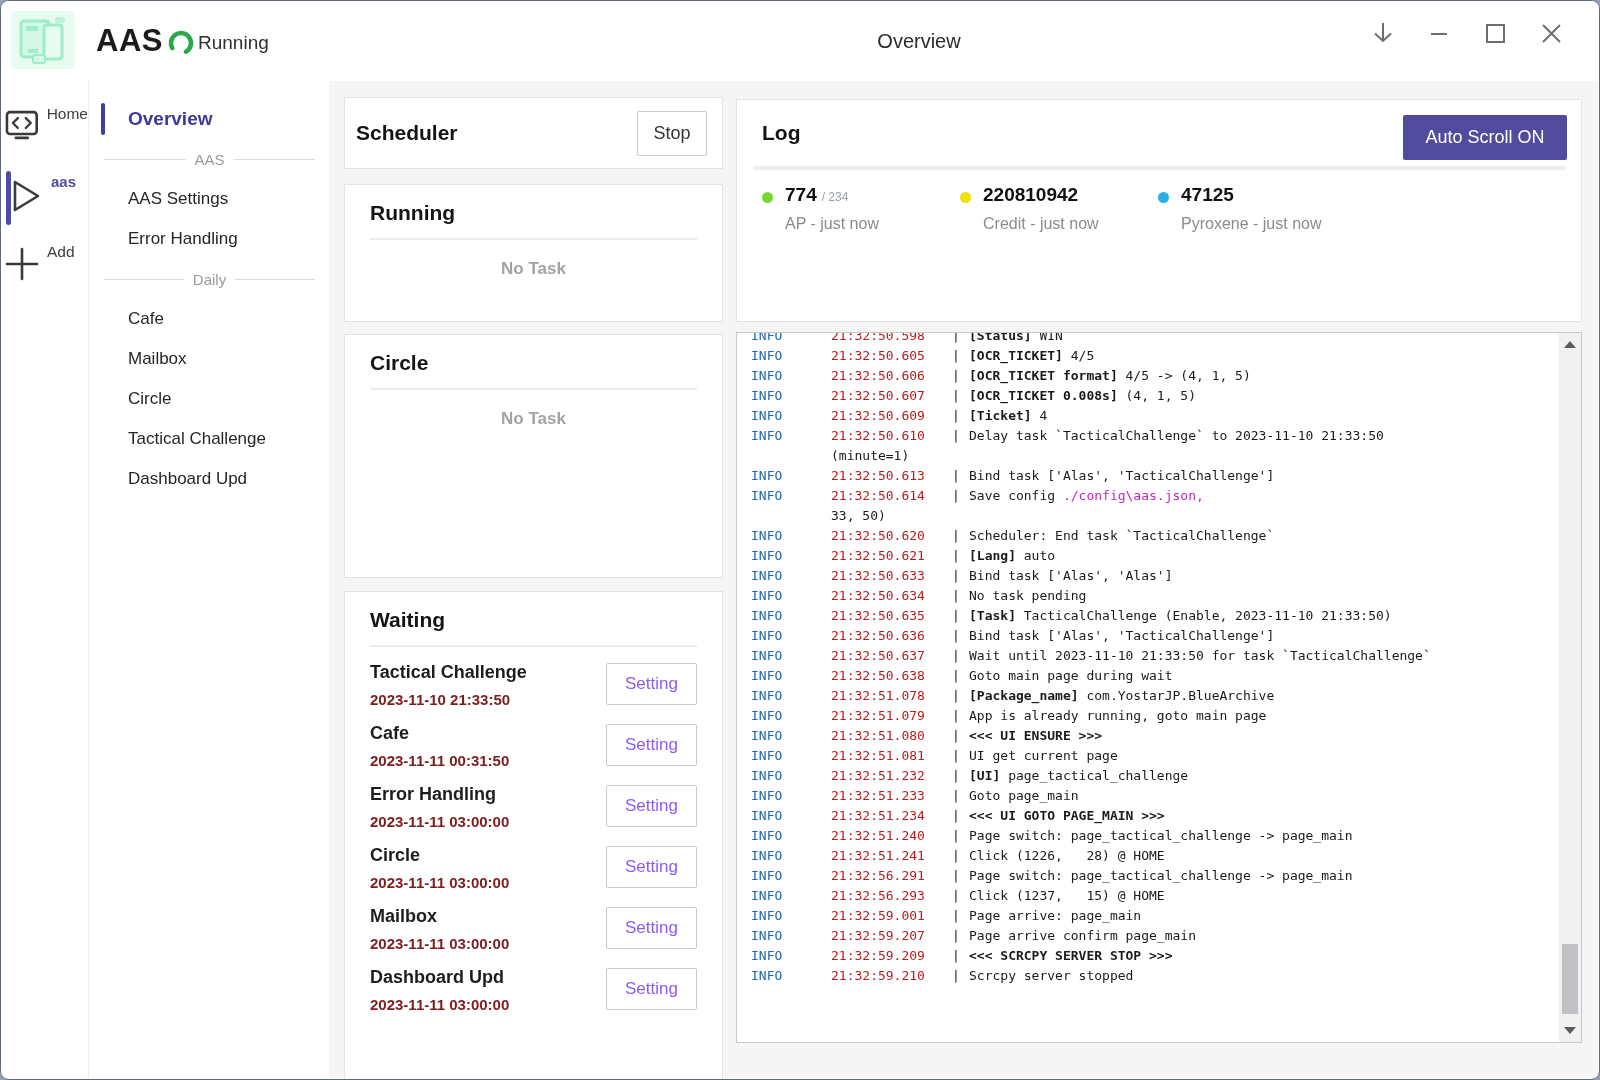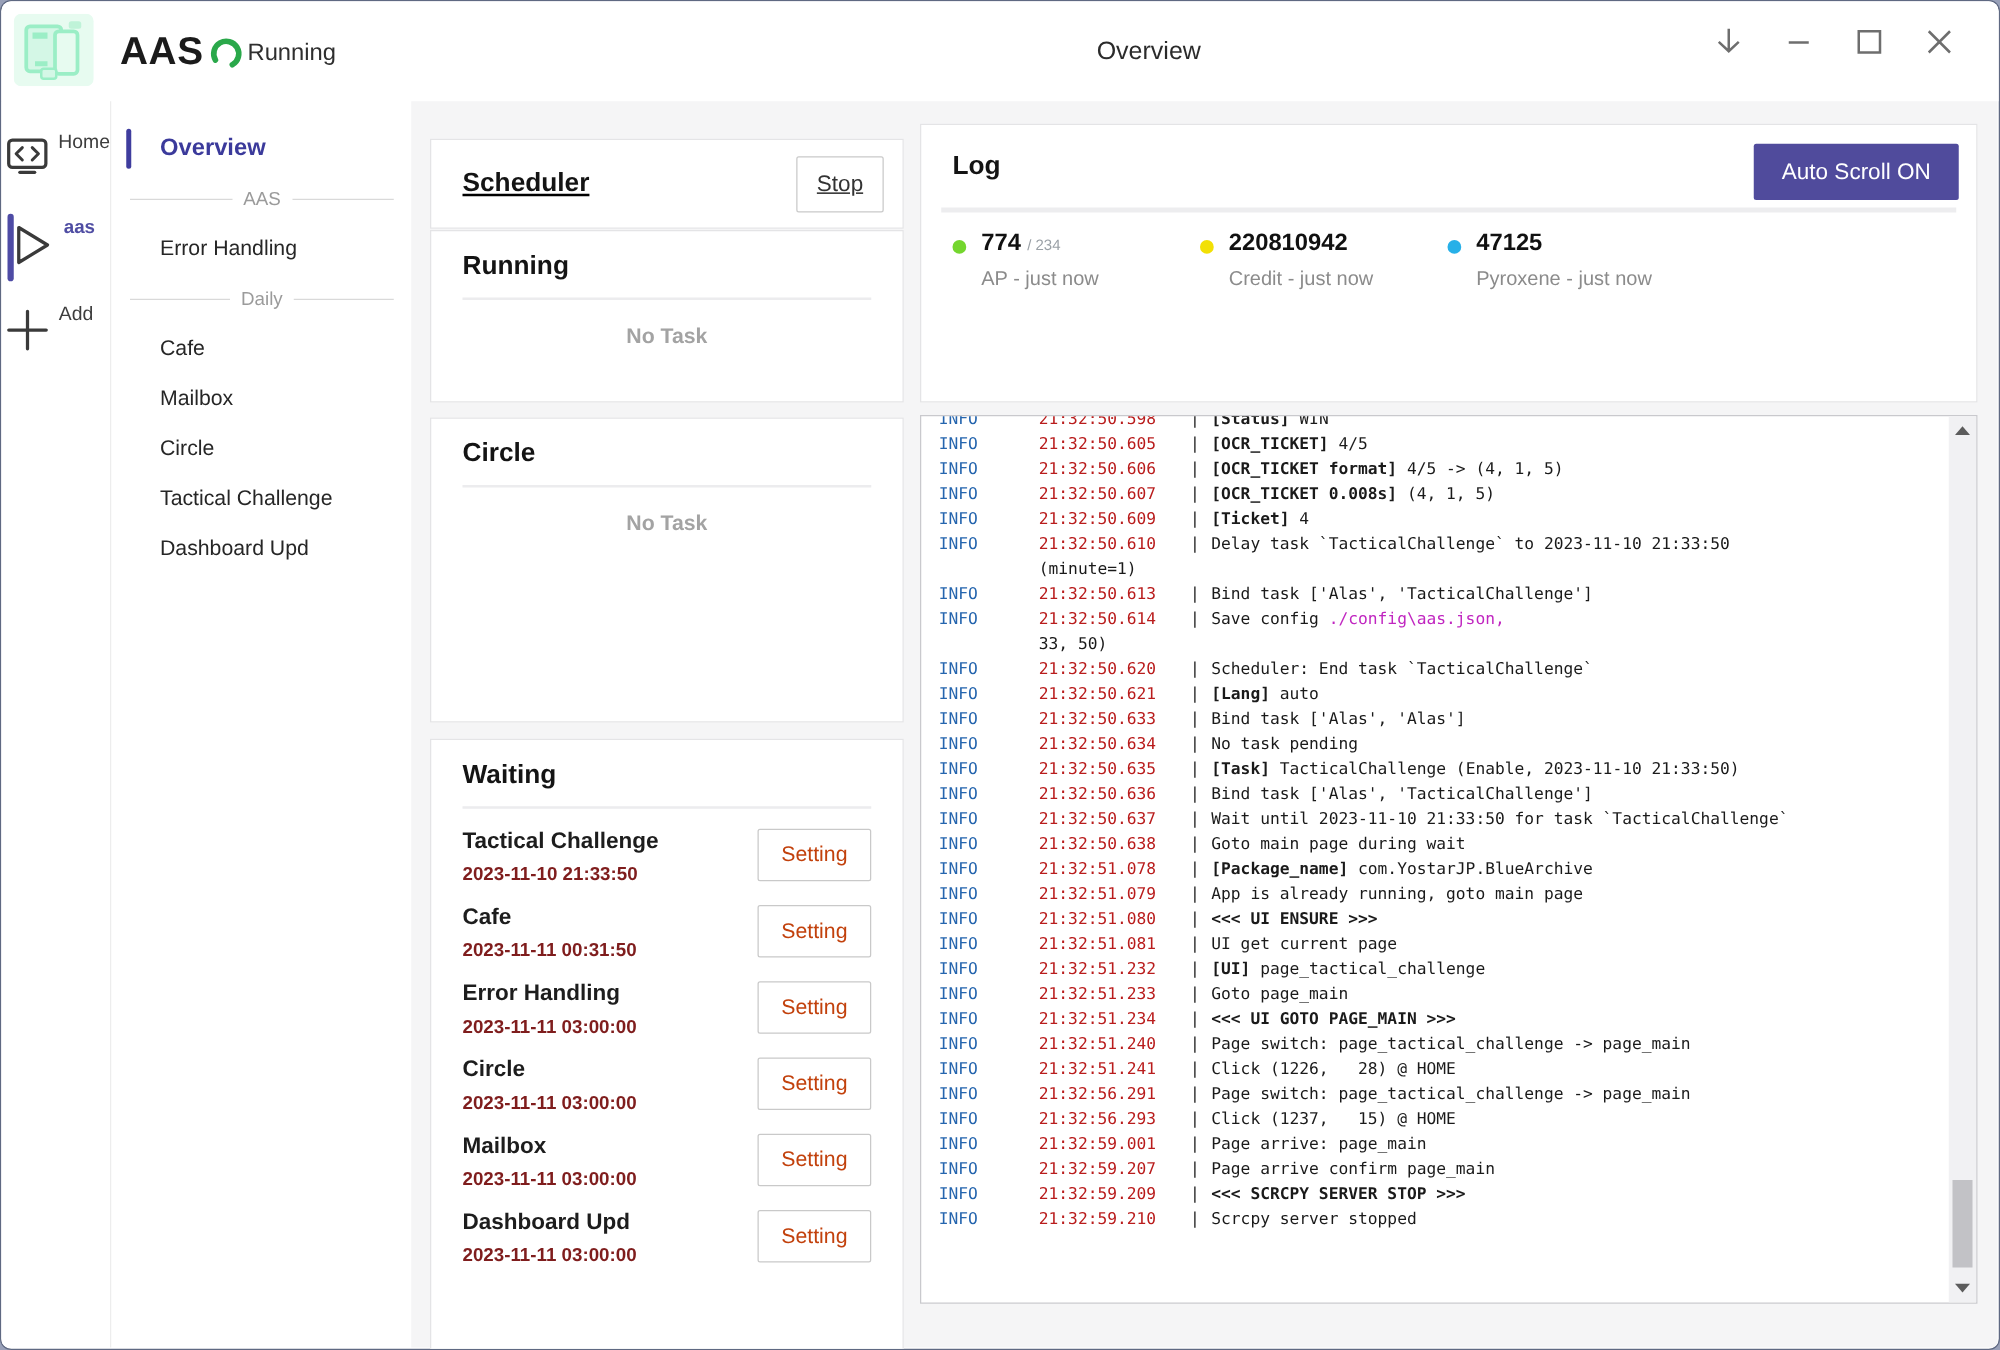--- a/index.html
+++ b/index.html
@@ -35,37 +35,37 @@
   .nav-item.active::before{content:"";position:absolute;left:11px;top:4px;height:32px;width:4px;border-radius:2px;background:#3f3d9e;}
   .nav-section{height:40px;display:flex;align-items:center;gap:9px;padding:0 14px;box-sizing:border-box;}
   .nav-section .line{flex:1;height:1px;background:#d9d9d9;}
   .nav-section .nav-section-label{font-size:15px;color:#9b9b9b;}
   
   .main{position:absolute;left:328px;top:80px;right:1px;bottom:1px;background:#f5f5f6;}
   .panel{position:absolute;background:#fff;border:1px solid #e4e4e6;box-sizing:border-box;}
   .col1{left:15px;width:379px;}
   .panel-title{font-size:21px;font-weight:600;color:#141414;}
   
-  .scheduler{top:30px;height:72px;display:flex;align-items:center;padding:0 15px 0 25px;text-decoration:underline;}
+  .scheduler{top:16px;height:72px;display:flex;align-items:center;padding:0 15px 0 11px;}
   .scheduler .panel-title{flex:1;}
   .btn-outline{background:#fff;border:1px solid #c9c9c9;border-radius:2px;font-size:18px;color:#333;cursor:pointer;font-family:"Liberation Sans", sans-serif;}
   .stop-btn{width:70px;height:45px;}
   
   .card{padding-top:16px;}
   .card .panel-title{margin-left:25px;}
   .card-divider{height:2px;background:#ececee;margin:13px 25px 0 25px;}
   .empty-text{text-align:center;margin-top:19px;font-size:17px;font-weight:bold;color:#a3a3a3;}
   .running{top:103px;height:138px;}
   .pending{top:253px;height:244px;}
   .waiting{top:510px;height:529px;}
   .wait-rows{margin:10px 25px 0 25px;}
   .wait-row{position:relative;height:61px;}
   .wait-name{font-size:18px;font-weight:bold;color:#1d1d1d;padding-top:5px;}
   .wait-date{font-size:15px;font-weight:bold;color:#7f1d1d;margin-top:8px;}
-  .setting-btn{position:absolute;right:0;top:6px;width:91px;height:42px;font-size:17px;color:#c2410c;}
+  .setting-btn{position:absolute;right:0;top:6px;width:91px;height:42px;font-size:17px;color:#8b5cf6;}
   
   .col2{left:407px;width:846px;}
   .log-panel{top:18px;height:223px;}
   .log-title{position:absolute;left:25px;top:21px;}
   .autoscroll-btn{position:absolute;right:14px;top:15px;width:164px;height:45px;background:#504b9c;color:#fff;border:none;border-radius:2px;font-size:18px;cursor:pointer;font-family:"Liberation Sans", sans-serif;}
   .log-divider{position:absolute;left:16px;right:16px;top:66px;height:4px;background:#ededef;}
   .stats{position:absolute;left:25px;top:84px;display:flex;}
   .stat{width:198px;display:flex;gap:12px;}
   .stat-dot{width:11px;height:11px;border-radius:50%;margin-top:8px;flex:none;}
   .stat-value{font-size:19px;font-weight:bold;color:#111;}
@@ -164,20 +164,21 @@
     </div>
   </aside>
 
   <nav class="nav">
       <div class="nav-item active">Overview</div>
       <div class="nav-section">
         <span class="line"></span>
         <span class="nav-section-label">AAS</span>
         <span class="line"></span>
       </div>
+      <div class="nav-item">AAS Settings</div>
       <div class="nav-item">Error Handling</div>
       <div class="nav-section">
         <span class="line"></span>
         <span class="nav-section-label">Daily</span>
         <span class="line"></span>
       </div>
       <div class="nav-item">Cafe</div>
       <div class="nav-item">Mailbox</div>
       <div class="nav-item">Circle</div>
       <div class="nav-item">Tactical Challenge</div>

